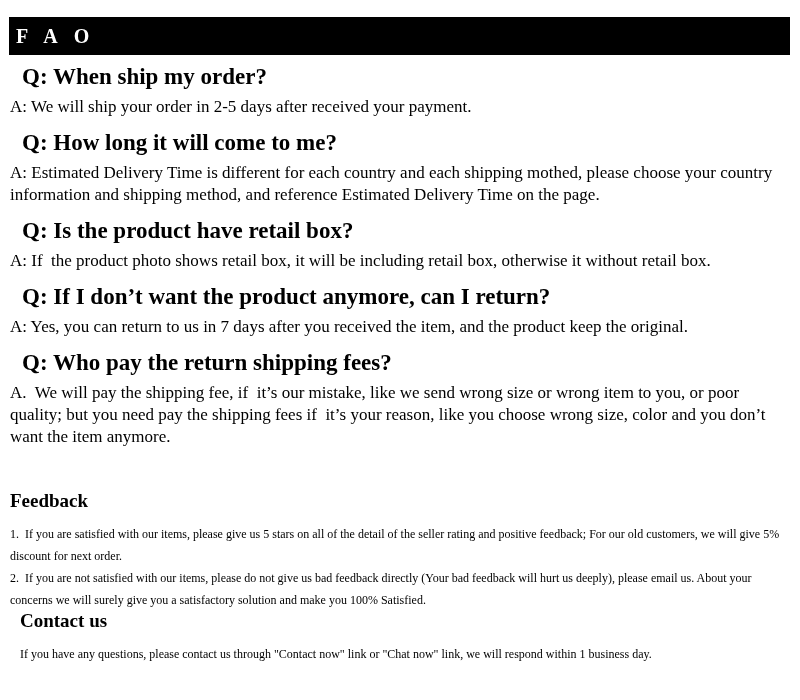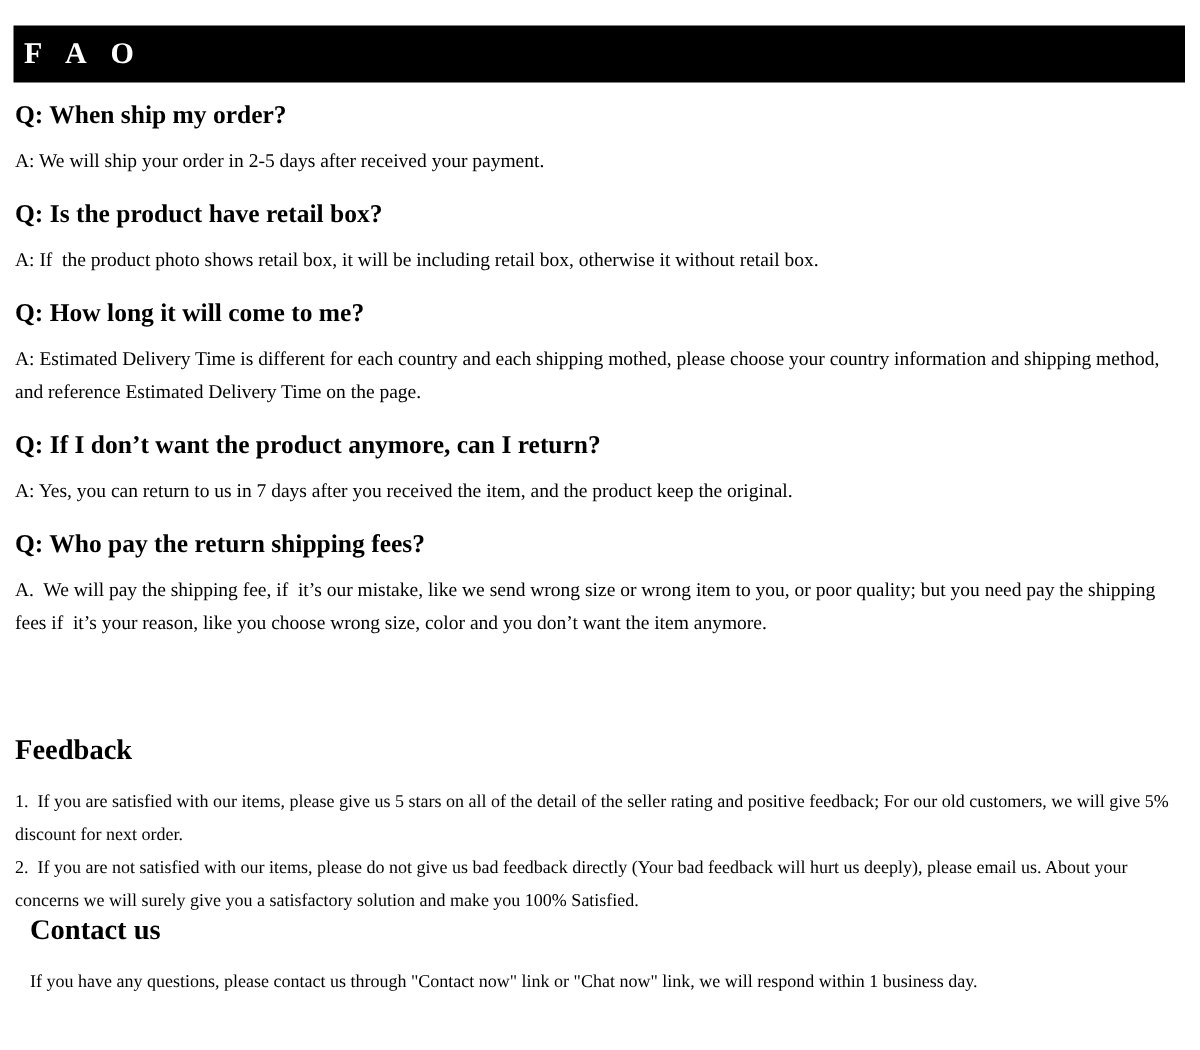--- a/index.html
+++ b/index.html
@@ -49,28 +49,28 @@
     left: 10px;
     top: 66px;
     width: 778px;
   }
 
   .faq-block {
     margin: 0 0 14px 0;
   }
   .q-line {
     font-weight: 700;
-    font-size: 17px;
+    font-size: 23px;
     line-height: 22px;
-    margin: 0 0 8px 0;
+    margin: 0 0 8px 12px;
     white-space: pre-wrap;
   }
   .a-line {
     font-weight: 400;
-    font-size: 13px;
+    font-size: 17px;
     line-height: 22px;
     margin: 0;
     white-space: pre-wrap;
   }
 
   .section {
     margin-top: 0;
   }
   .section-heading {
     font-weight: 700;
@@ -99,27 +99,27 @@
   </div>
 
   <div class="content">
 
     <div class="faq-block">
       <p class="q-line">Q: When ship my order?</p>
       <p class="a-line">A: We will ship your order in 2-5 days after received your payment.</p>
     </div>
 
     <div class="faq-block">
-      <p class="q-line">Q: Is the product have retail box?</p>
-      <p class="a-line">A: If  the product photo shows retail box, it will be including retail box, otherwise it without retail box.</p>
+      <p class="q-line">Q: How long it will come to me?</p>
+      <p class="a-line">A: Estimated Delivery Time is different for each country and each shipping mothed, please choose your country information and shipping method, and reference Estimated Delivery Time on the page.</p>
     </div>
 
     <div class="faq-block">
-      <p class="q-line">Q: How long it will come to me?</p>
-      <p class="a-line">A: Estimated Delivery Time is different for each country and each shipping mothed, please choose your country information and shipping method, and reference Estimated Delivery Time on the page.</p>
+      <p class="q-line">Q: Is the product have retail box?</p>
+      <p class="a-line">A: If  the product photo shows retail box, it will be including retail box, otherwise it without retail box.</p>
     </div>
 
     <div class="faq-block">
       <p class="q-line">Q: If I don’t want the product anymore, can I return?</p>
       <p class="a-line">A: Yes, you can return to us in 7 days after you received the item, and the product keep the original.</p>
     </div>
 
     <div class="faq-block">
       <p class="q-line">Q: Who pay the return shipping fees?</p>
       <p class="a-line">A.  We will pay the shipping fee, if  it’s our mistake, like we send wrong size or wrong item to you, or poor quality; but you need pay the shipping fees if  it’s your reason, like you choose wrong size, color and you don’t want the item anymore.</p>

